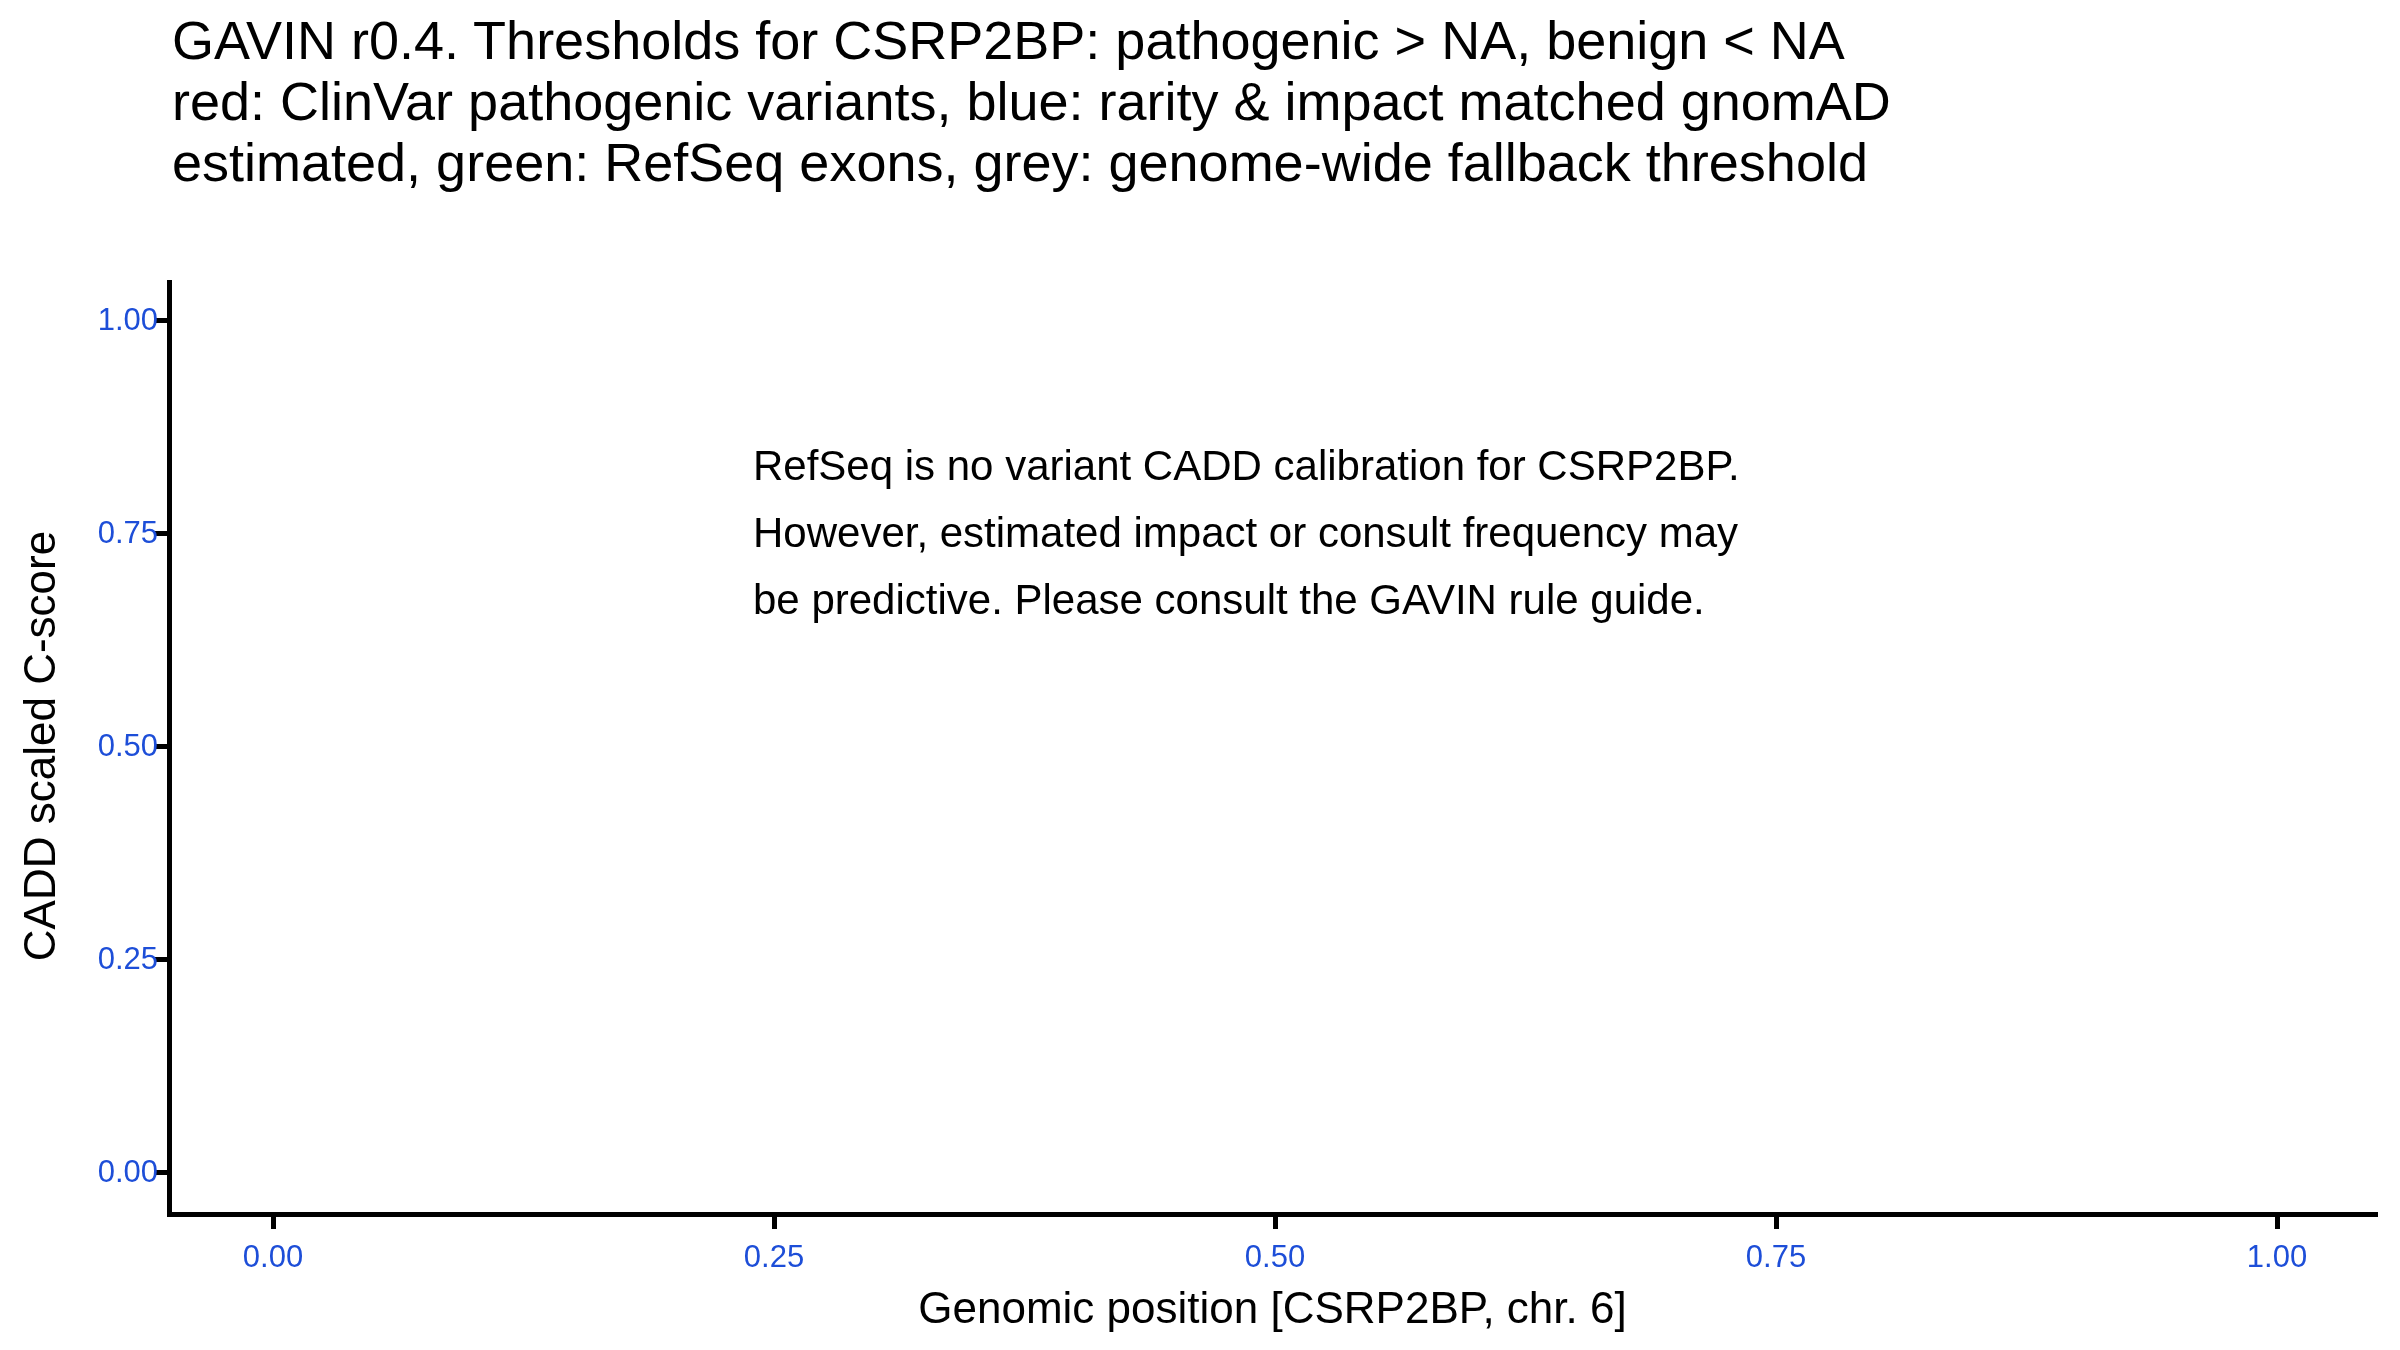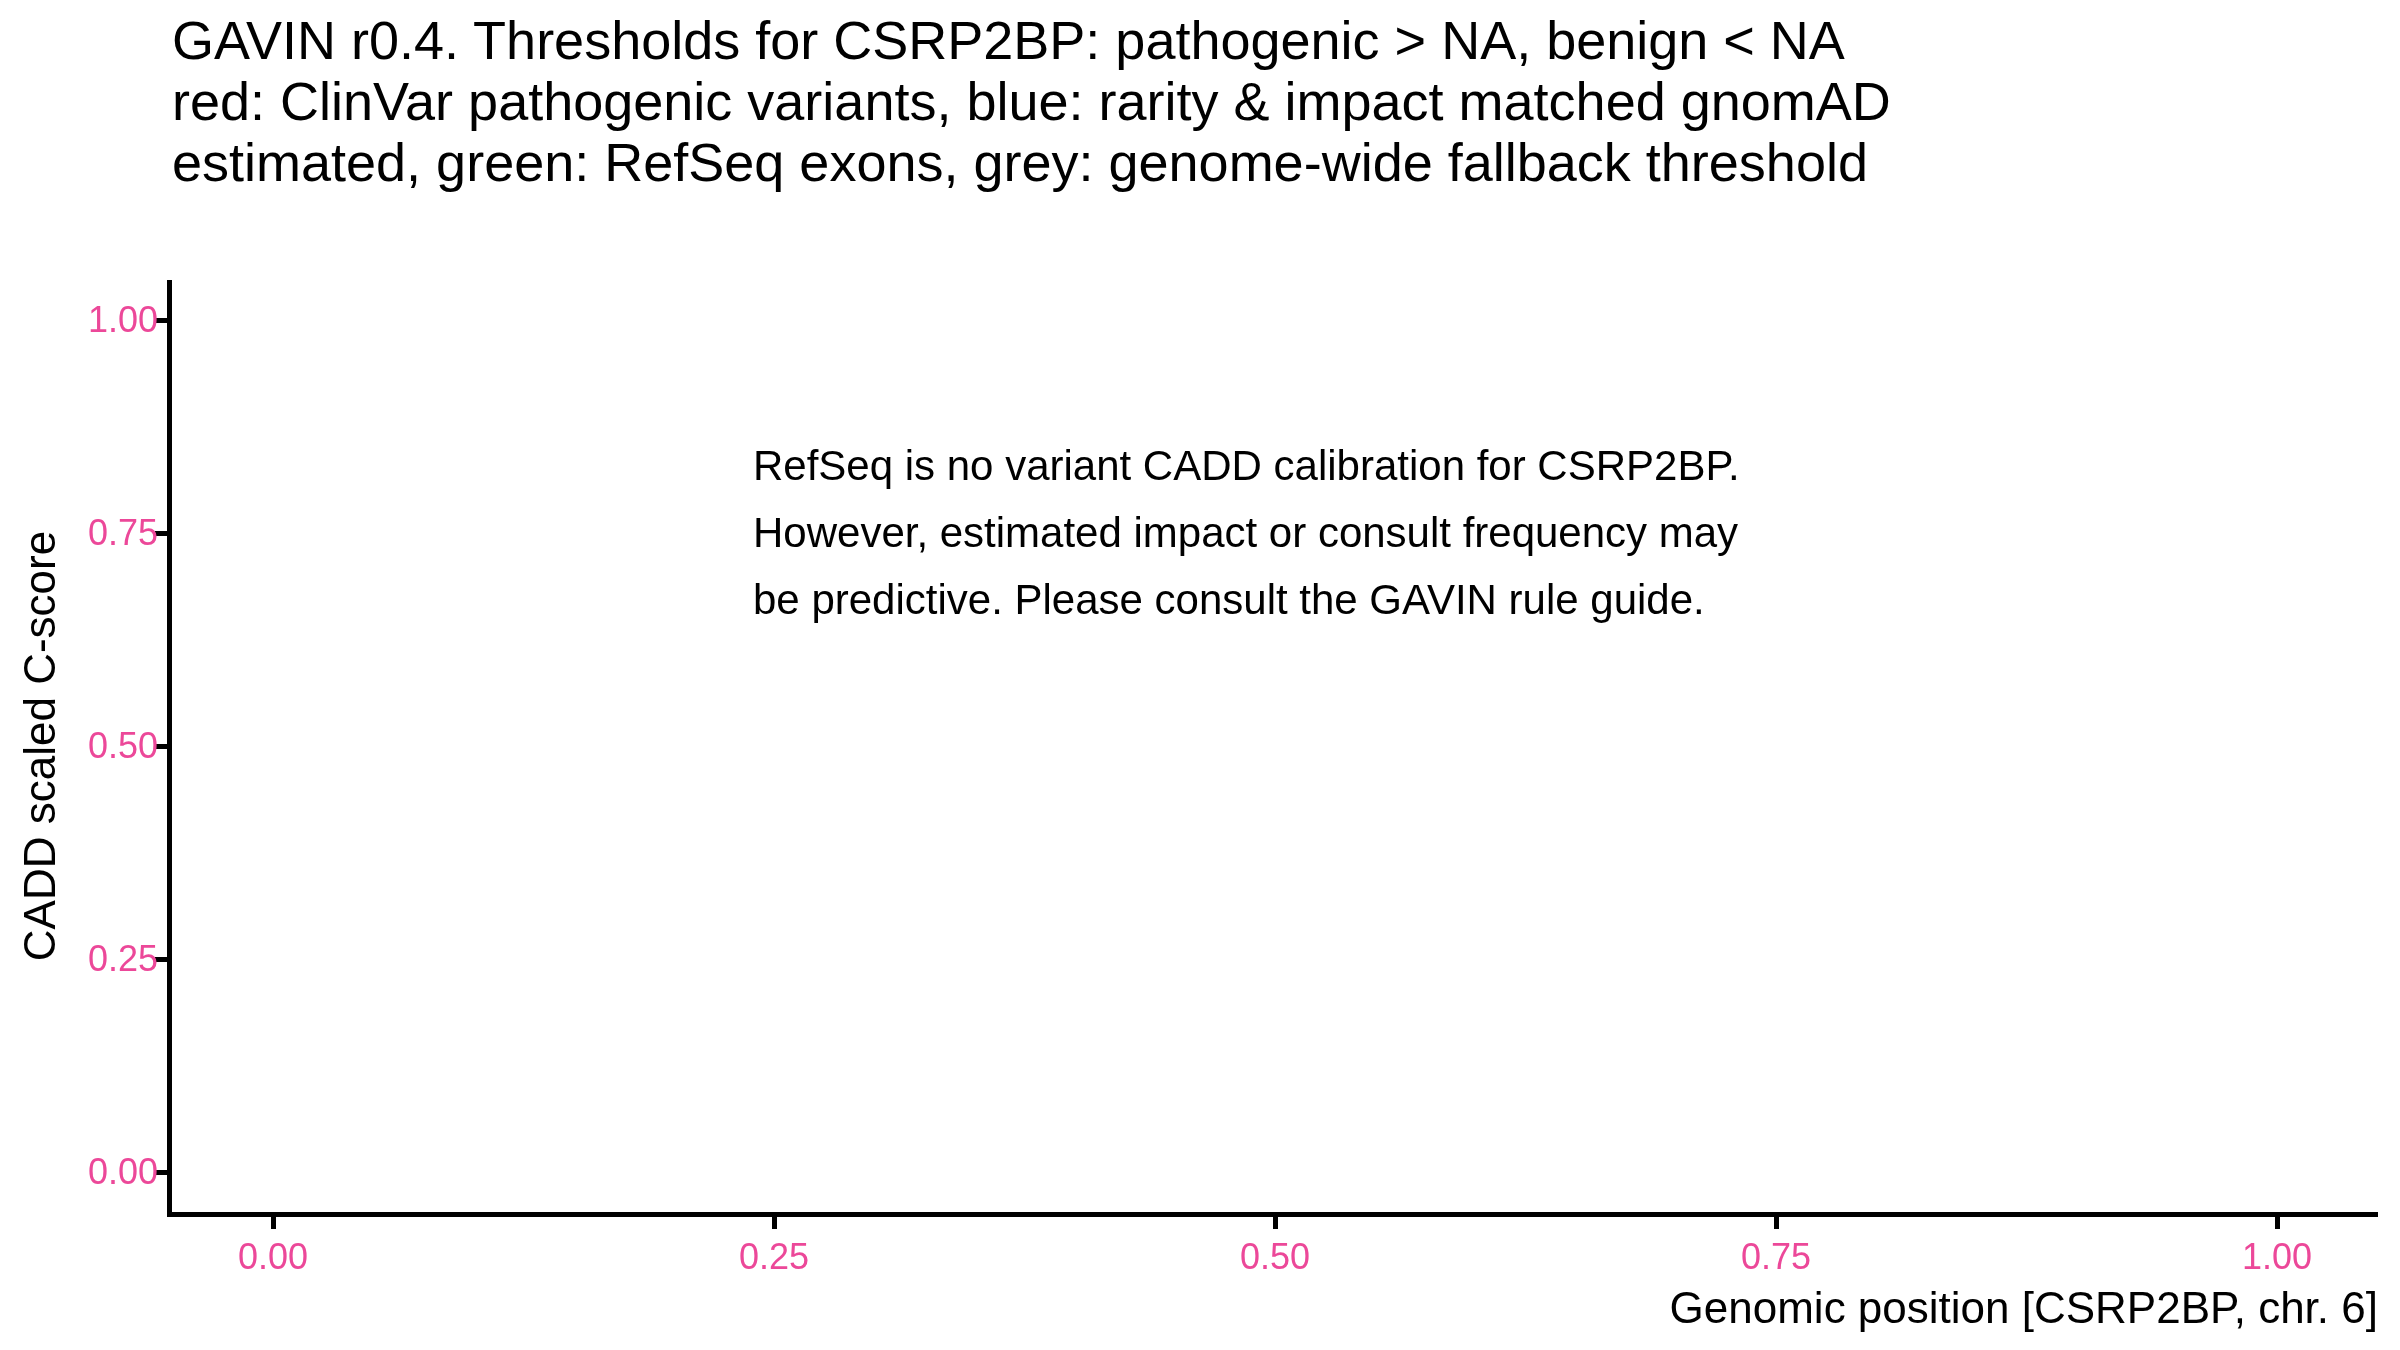--- a/index.html
+++ b/index.html
@@ -47,43 +47,43 @@
     white-space: nowrap;
   }
   .tick-mark {
     position: absolute;
     background: #000000;
   }
   .tick-mark.y { width: 12px; height: 5px; left: 155px; }
   .tick-mark.x { width: 5px; height: 12px; top: 1217px; }
   .tick-label {
     position: absolute;
-    font-size: 36px;
-    color: #ec4899;
+    font-size: 31px;
+    color: #1d4ed8;
     white-space: nowrap;
   }
   .tick-label.y {
     left: 40px;
     width: 118px;
     text-align: right;
     line-height: 48px;
   }
   .tick-label.x {
     top: 1233px;
     width: 160px;
     margin-left: -80px;
     text-align: center;
     line-height: 48px;
   }
   .axis-title-x {
     position: absolute;
     left: 167px;
     top: 1283px;
     width: 2211px;
-    text-align: right;
+    text-align: center;
     font-size: 44px;
     color: #000000;
   }
   .axis-title-y {
     position: absolute;
     left: 40px;
     top: 746px;
     transform: translate(-50%, -50%) rotate(-90deg);
     font-size: 44px;
     color: #000000;

